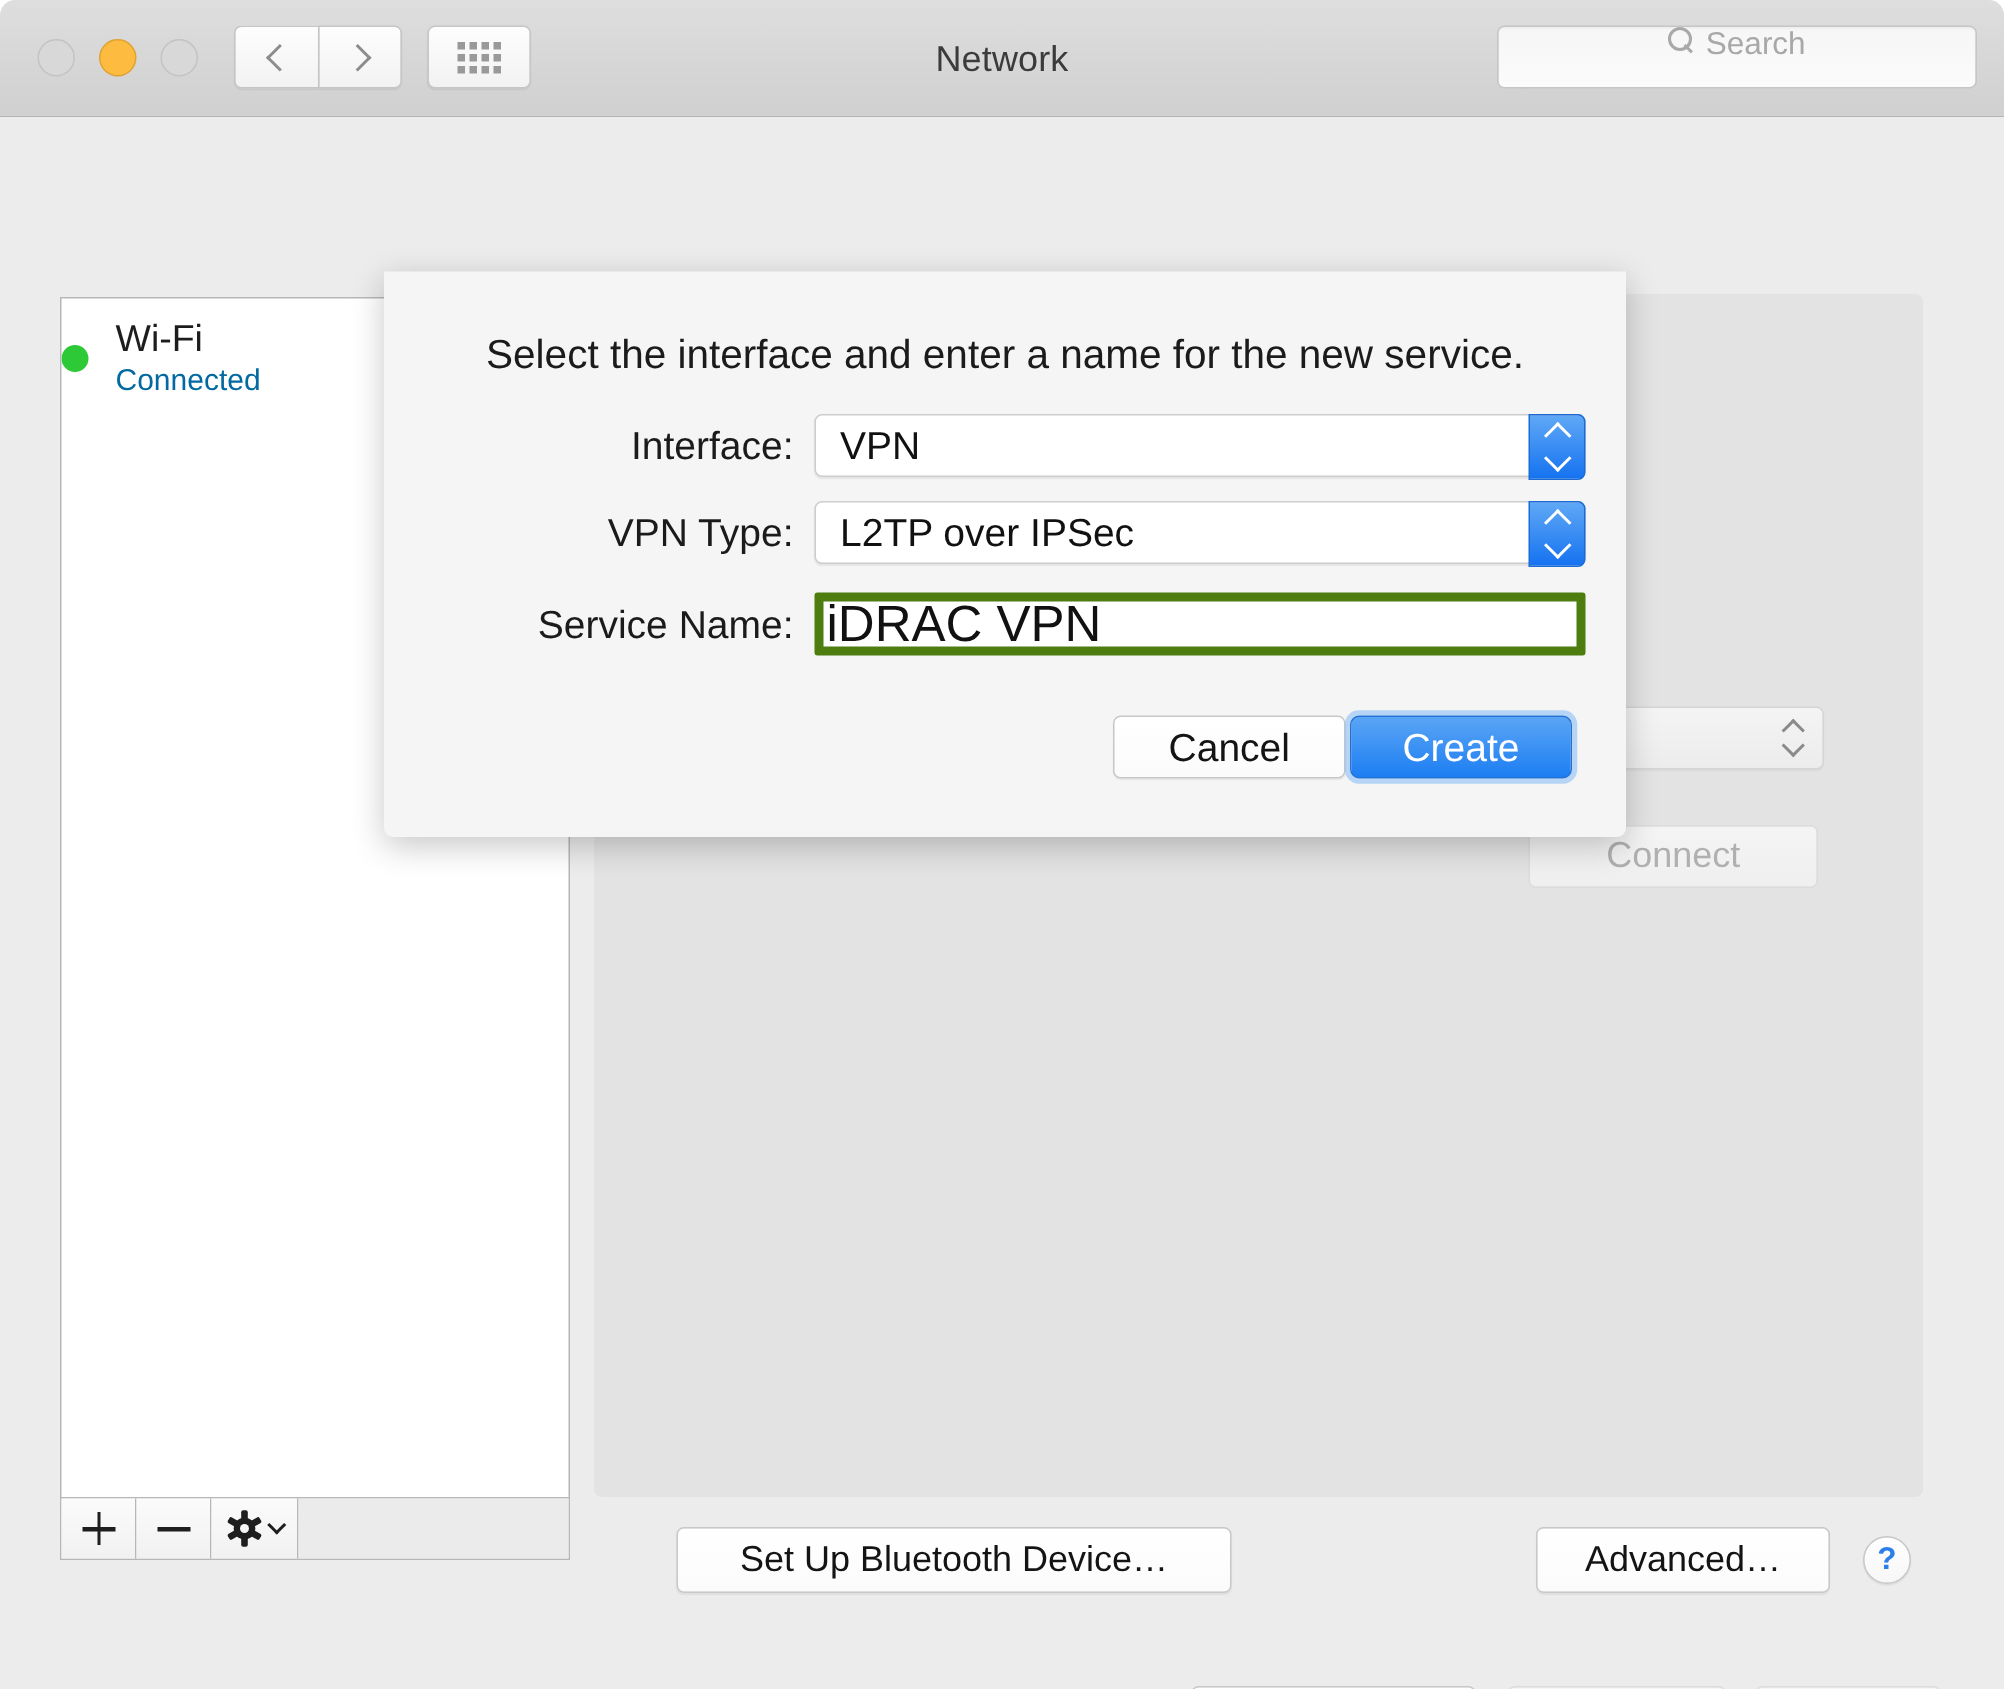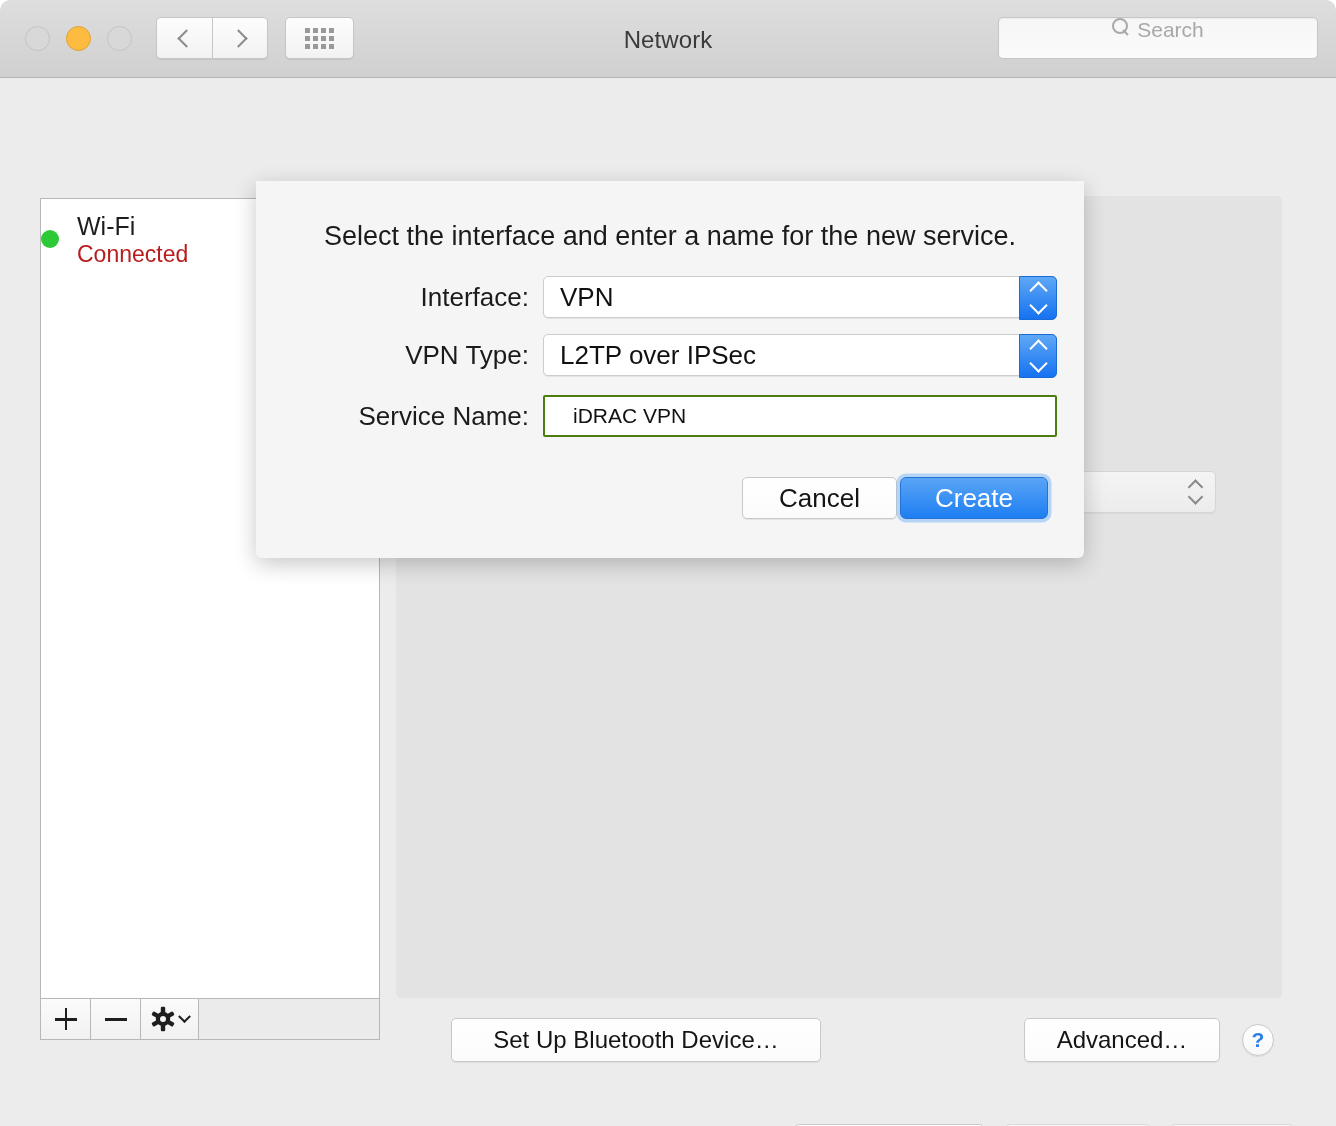--- a/index.html
+++ b/index.html
@@ -100,21 +100,21 @@
     overflow: hidden;
   }
   .svc {
     position: relative; height: 80px;
     display: flex; align-items: center;
   }
   .svc.selected { background: #d6d6d6; }
   .dot { width: 18px; height: 18px; border-radius: 50%; flex: 0 0 auto; }
   .svc-texts { margin-left: 18px; }
   .svc-name { font-size: 25px; color: #1d1d1d; line-height: 30px; }
-  .svc-status { font-size: 23px; color: #b91c1c; line-height: 27px; margin-top: 1px; }
+  .svc-status { font-size: 20px; color: #0369a1; line-height: 27px; margin-top: 1px; }
 
   #sidebar-toolbar {
     position: absolute; left: 40px; top: 920px;
     width: 340px; height: 42px;
     border: 1px solid #b7b7b7;
     background: #f6f6f6;
     display: flex;
   }
   .tbbtn {
     width: 50px; height: 100%;
@@ -264,25 +264,25 @@
     display: flex; flex-direction: column;
     align-items: center; justify-content: center;
   }
   .stepper i { display: block; width: 13px; height: 13px; border-style: solid; border-color: #ffffff; }
   .stepper i.u { border-width: 2.6px 0 0 2.6px; transform: rotate(45deg); margin-bottom: 1px; }
   .stepper i.d { border-width: 0 2.6px 2.6px 0; transform: rotate(45deg); margin-top: 1px; }
 
   .textfield {
     width: 514px; height: 42px;
     background: #ffffff;
-    border: 2px solid #4d7c0f;
+    border: 6px solid #4d7c0f;
     border-radius: 2px;
     display: flex; align-items: center;
-    font-size: 21px; color: #111;
-    padding-left: 28px;
+    font-size: 34px; color: #111;
+    padding-left: 2px;
   }
 
   #cancel-btn {
     position: absolute; left: 486px; top: 296px;
     width: 155px; height: 42px;
     background: linear-gradient(to bottom,#ffffff,#fbfbfb);
     border: 1px solid #c8c8c8; border-radius: 5px;
     box-shadow: 0 1px 1px rgba(0,0,0,0.07);
     display: flex; align-items: center; justify-content: center;
     font-size: 26px; color: #141414;
@@ -374,20 +374,21 @@
       <div class="tbbtn filler"></div>
     </div>
 
     <div id="right-panel">
       <div id="panel-popup">
         <span class="updown-gray">
             <i class="u"></i>
             <i class="d"></i>
           </span>
       </div>
+      <div id="connect-btn">Connect</div>
       <div id="setup-btn">Set Up Bluetooth Device…</div>
       <div id="advanced-btn">Advanced…</div>
     </div>
 
     <div id="help-btn">?</div>
 
     <div class="bottom-btn" id="assist-btn">Assist Me…</div>
     <div class="bottom-btn" id="revert-btn">Revert</div>
     <div class="bottom-btn" id="apply-btn">Apply</div>
 

